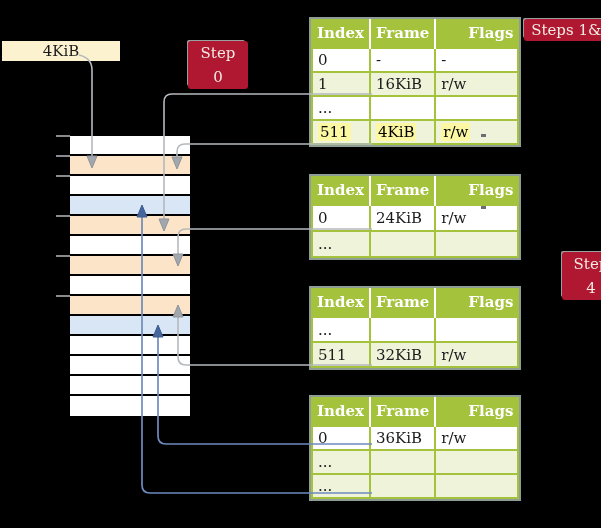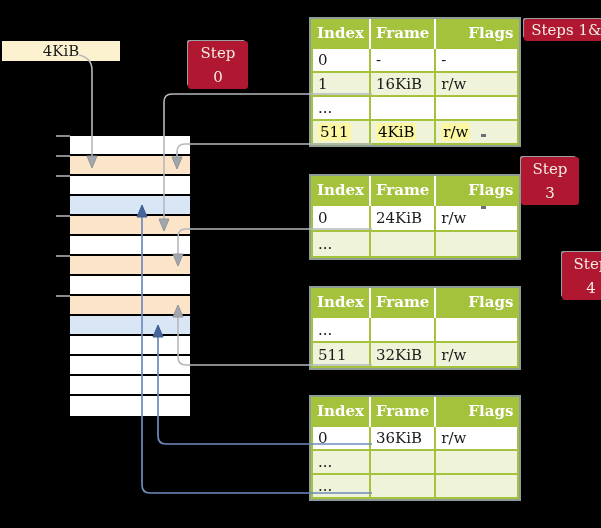--- a/index.html
+++ b/index.html
@@ -39,21 +39,20 @@
 </style>
 </head>
 <body>
 
 <div id="stage">
 
   <div class="pointer-box">4KiB</div>
 
   <div class="badge b0">Step 0</div>
   <div class="badge b12">Steps 1&amp;2</div>
-  <div class="badge b3">Step 3</div>
   <div class="badge b4">Step 4</div>
 
   <div class="memcol">
       <div class="mrow free"></div>
       <div class="mrow page-table"></div>
       <div class="mrow free"></div>
       <div class="mrow mapped-page"></div>
       <div class="mrow page-table"></div>
       <div class="mrow free"></div>
       <div class="mrow page-table"></div>

